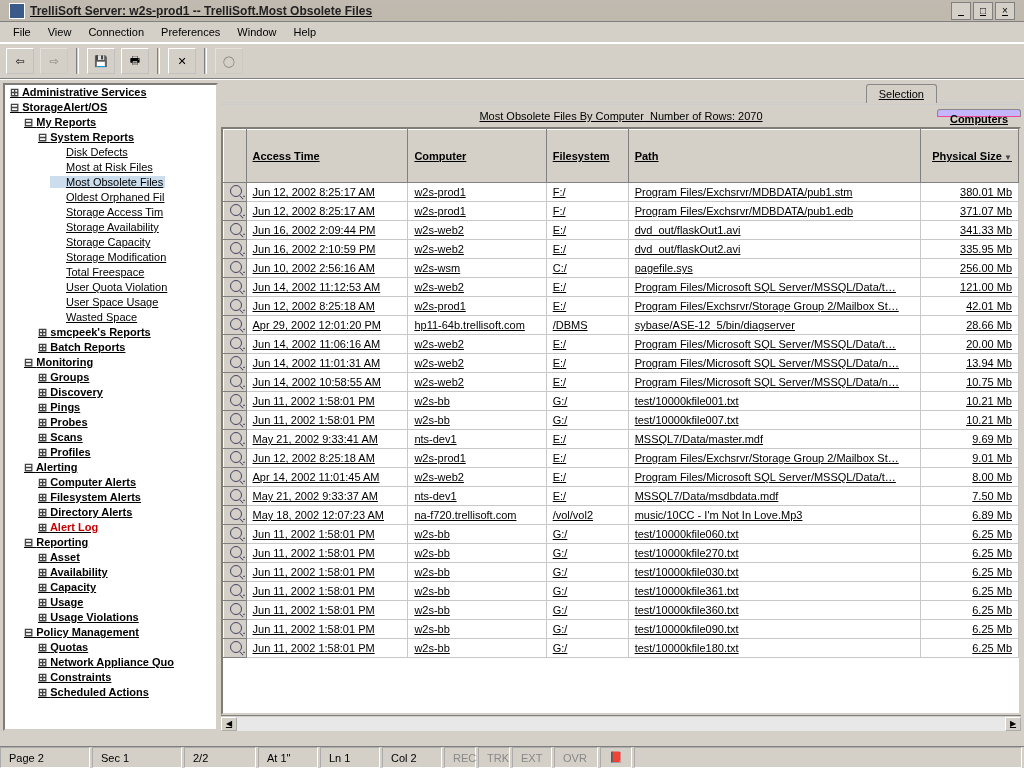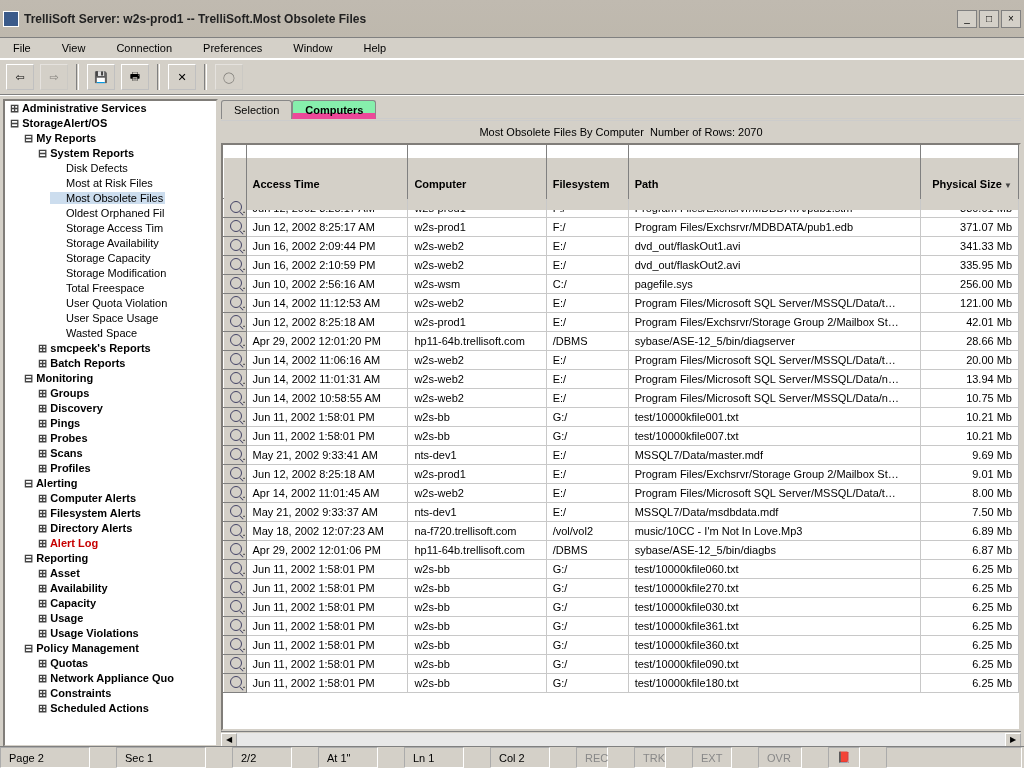--- a/index.html
+++ b/index.html
@@ -1,52 +1,52 @@
 <!DOCTYPE html>
 <html><head>
 <meta charset="utf-8">
 <style>
 * { box-sizing: border-box; margin: 0; padding: 0; }
 body { font-family: Tahoma, Arial, sans-serif; font-size: 11px; background: #d4d0c8; overflow: hidden; width: 1024px; height: 768px; color: #000; position: relative; }
-.titlebar { height: 38px; background: linear-gradient(#c0bab0,#beb8ad); display: flex; align-items: center; padding: 0 3px; border-bottom: 1px solid #808080; }
+.titlebar { height: 22px; background: linear-gradient(#c0bab0,#beb8ad); display: flex; align-items: center; padding: 0 9px; border-bottom: 1px solid #808080; text-decoration: underline; }
 .titlebar .app-icon { width: 16px; height: 16px; background: #3a5a8a; margin-right: 5px; display: inline-block; border: 1px solid #fff; }
 .titlebar .title { font-weight: bold; font-size: 12px; color: #222; flex: 1; }
 .win-btns { display: flex; gap: 2px; }
 .win-btns span { width: 20px; height: 18px; border: 1px solid #808080; background:#d4d0c8; display:inline-flex; align-items:center; justify-content:center; font-size:10px; font-family:Arial; cursor:pointer;}
-.menubar { display:flex; gap: 17px; padding: 2px 6px; background:#d4d0c8; border-bottom: 1px solid #fff; }
+.menubar { display:flex; gap: 3px; padding: 2px 6px; background:#d4d0c8; border-bottom: 1px solid #fff; }
 .menubar span { padding:2px 7px; cursor:pointer; }
 .toolbar { height:36px; display:flex; align-items:center; gap:6px; padding:3px 6px; border-top:1px solid #fff; border-bottom:1px solid #808080;}
 .tool-btn { width:28px; height:26px; border:1px solid #c0c0c0; border-top-color:#fff; border-left-color:#fff; background:#d4d0c8; display:inline-flex; align-items:center; justify-content:center; cursor:pointer; }
 .tool-sep { width:3px; height:26px; border-left:1px solid #808080; border-right:1px solid #fff; margin:0 2px;}
-.workarea { display:flex; height: 655px; border-top:1px solid #fff;}
+.workarea { display:flex; height: 655px; border-top:1px solid #fff;text-decoration:underline;}
 .tree { width:215px; background:#fff; border:2px inset #d4d0c8; overflow:auto; margin:3px 0 3px 3px; }
 .tree ul { list-style:none; padding-left:14px;}
 .tree > ul { padding-left:3px; }
 .tree li { white-space:nowrap; line-height:15px; }
 .tree .node > .label::before { content:"⊟ "; color:#444;}
 .tree .node-closed > .label::before { content:"⊞ "; color:#444;}
 .tree .leaf > .label::before { content:""; display:inline-block; width:14px;}
 .tree .label { cursor:pointer; padding:0 2px; }
 .tree .bold > .label { font-weight:bold; }
 .tree .sel > .label { background:#cde; }
 .tree .red > .label { color:#c70000; font-weight:bold;}
 .rightpane { flex:1; display:flex; flex-direction:column; margin:3px; }
-.tabs { display:flex; height:22px; border-bottom:3px double #ccc;}
+.tabs { display:flex; height:22px; border-bottom:3px double #ccc;justify-content:flex-end;}
 .tab { padding:3px 12px; border:1px solid #888; border-bottom:none; background:#d4d0c8; margin-right:0; cursor:pointer; position:relative; top:1px; border-top-left-radius:3px; border-top-right-radius:3px;}
-.tab.active { background:#86efac; font-weight:bold; border-bottom:6px solid #ec4899;}
+.tab.active { background:#c4b5fd; font-weight:bold; border-bottom:1px solid #ec4899;margin-top:25px;}
 .caption { text-align:center; padding:5px 3px; font-weight:normal; }
 .gridwrap { flex:1; border:2px inset #d4d0c8; background:#fff; overflow:auto; position:relative; }
 table.grid { width:100%; border-collapse:collapse; font-size:11px; }
-table.grid th { background:#d4d0c8; border:1px solid #808080; border-top-color:#fff; border-left-color:#fff; padding:20px 6px; text-align:left; font-weight:bold; position:sticky; top:12px;}
+table.grid th { background:#d4d0c8; border:1px solid #808080; border-top-color:#fff; border-left-color:#fff; padding:20px 6px; text-align:left; font-weight:bold; position:sticky; top:0;}
 table.grid th.right, table.grid td.right { text-align:right;}
 table.grid td { border:1px solid #c8c8c8; padding:2px 6px; white-space:nowrap; overflow:hidden; text-overflow:ellipsis; max-width:0;}
 table.grid tr td:first-child { width:20px; text-align:center; background:#d4d0c8; border:1px solid #808080; border-top-color:#fff; border-left-color:#fff;}
 .mag { display:inline-block; width:12px; height:12px; border:1px solid #446; border-radius:50%; position:relative;}
 .mag::after { content:""; position:absolute; width:5px; height:1px; background:#446; transform:rotate(45deg); bottom:-2px; right:-3px;}
-.statusbar { position:absolute; bottom:0; left:0; right:0; height:22px; display:flex; border-top:1px solid #808080; background:#d4d0c8;gap:24px;}
+.statusbar { position:absolute; bottom:0; left:0; right:0; height:22px; display:flex; border-top:1px solid #808080; background:#d4d0c8;}
 .statusbar .cell { border:1px inset #fff; padding:2px 8px; font-size:11px; margin-right:2px; display:flex; align-items:center;}
 .statusbar .gray { color:#888;}
 .sort-ind::after { content:" ▼"; font-size:8px; color:#444;}
 .hscroll { height:16px; background:#d4d0c8; border-top:1px solid #808080; display:flex; align-items:center;}
 .hscroll .arrow { width:16px; height:14px; border:1px outset #fff; background:#d4d0c8; display:inline-flex; align-items:center; justify-content:center; font-size:8px;}
 .hscroll .track { flex:1; background:#e8e8e8; height:14px; position:relative;}
 
 .c-time{width:158px;} .c-comp{width:135px;} .c-fs{width:80px;margin-top:28px;} .c-path{width:285px;} .c-sz{width:96px;}
 </style>
 </head>
@@ -296,28 +296,20 @@
             <tr>
               <td><span class="mag"></span></td>
               <td class="c-time">May 18, 2002 12:07:23 AM</td>
               <td class="c-comp">na-f720.trellisoft.com</td>
               <td class="c-fs">/vol/vol2</td>
               <td class="c-path">music/10CC - I'm Not In Love.Mp3</td>
               <td class="c-sz right">6.89 Mb</td>
             </tr>
             <tr>
               <td><span class="mag"></span></td>
-              <td class="c-time">Apr 29, 2002 12:01:06 PM</td>
-              <td class="c-comp">hp11-64b.trellisoft.com</td>
-              <td class="c-fs">/DBMS</td>
-              <td class="c-path">sybase/ASE-12_5/bin/diagbs</td>
-              <td class="c-sz right">6.87 Mb</td>
-            </tr>
-            <tr>
-              <td><span class="mag"></span></td>
               <td class="c-time">Jun 11, 2002 1:58:01 PM</td>
               <td class="c-comp">w2s-bb</td>
               <td class="c-fs">G:/</td>
               <td class="c-path">test/10000kfile060.txt</td>
               <td class="c-sz right">6.25 Mb</td>
             </tr>
             <tr>
               <td><span class="mag"></span></td>
               <td class="c-time">Jun 11, 2002 1:58:01 PM</td>
               <td class="c-comp">w2s-bb</td>
@@ -372,21 +364,21 @@
       <span class="arrow">◀</span>
       <div class="track"></div>
       <span class="arrow">▶</span>
     </div>
   </div>
 </div>
 
 <div class="statusbar">
   <div class="cell" style="width:90px">Page 2</div>
   <div class="cell" style="width:90px">Sec 1</div>
-  <div class="cell" style="width:60px">2/2</div>
+  <div class="cell" style="width:72px">2/2</div>
   <div class="cell" style="width:60px">At 1"</div>
   <div class="cell" style="width:60px">Ln 1</div>
   <div class="cell" style="width:60px">Col 2</div>
   <div class="cell gray" style="width:32px">REC</div>
   <div class="cell gray" style="width:32px">TRK</div>
   <div class="cell gray" style="width:40px">EXT</div>
   <div class="cell gray" style="width:44px">OVR</div>
   <div class="cell" style="width:32px">📕</div>
   <div class="cell" style="flex:1"></div>
 </div>

